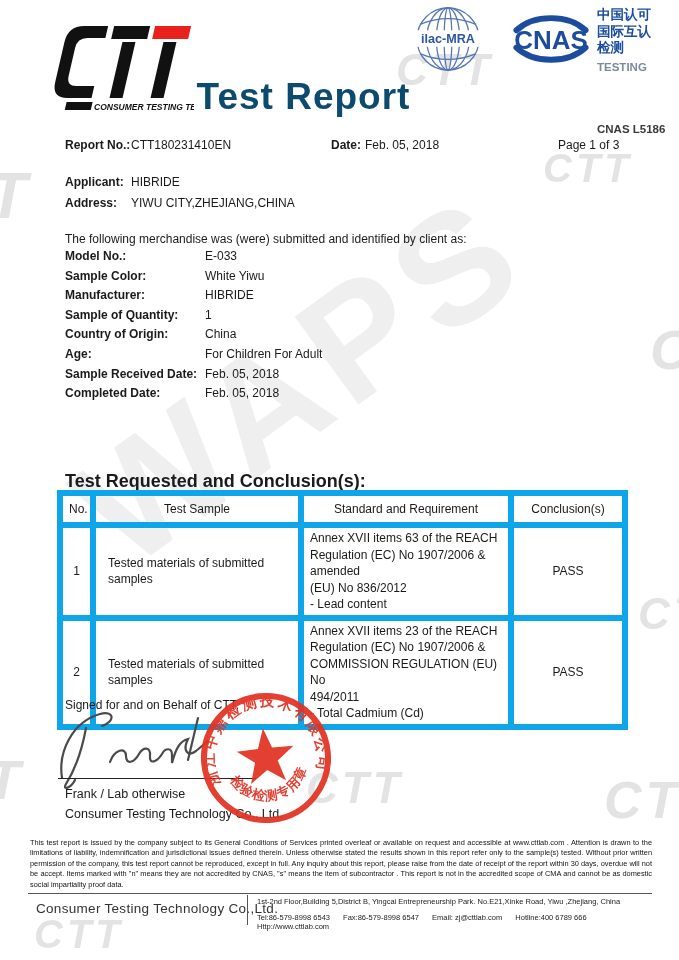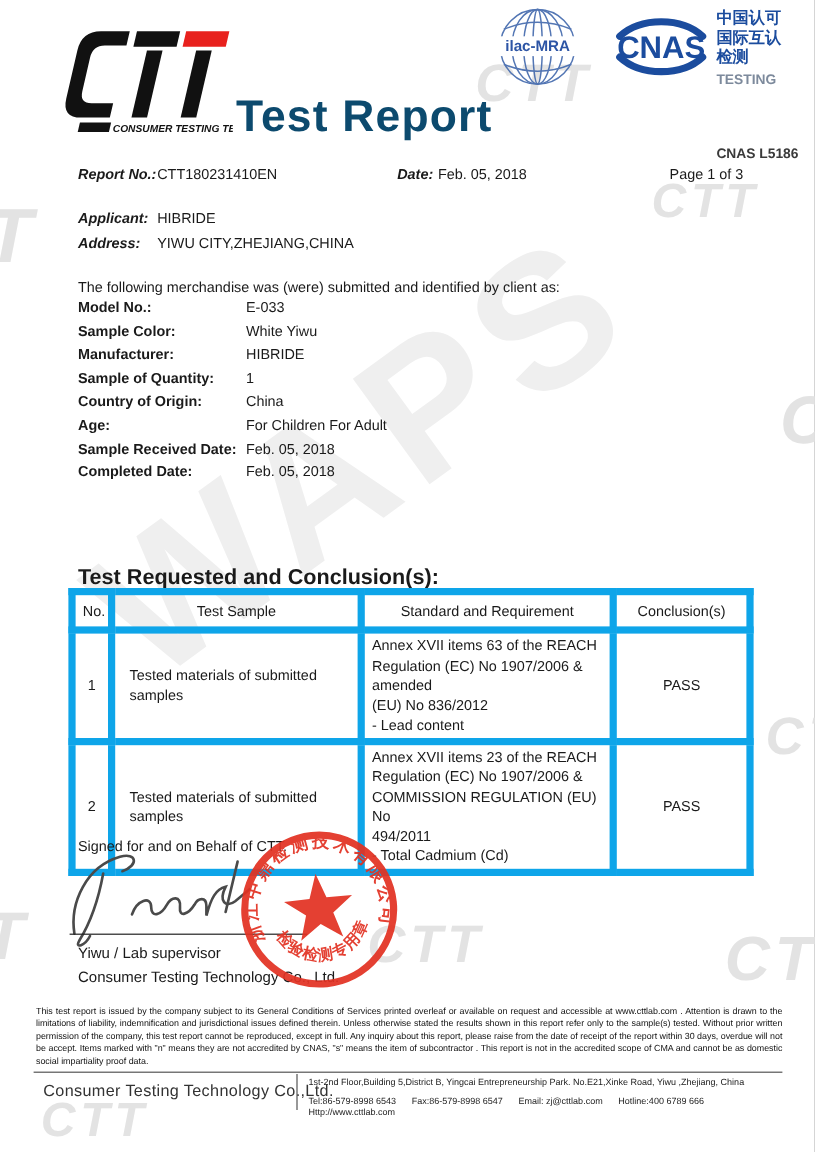--- a/index.html
+++ b/index.html
@@ -17,21 +17,21 @@
   .title{position:absolute;left:0;top:76px;width:607px;text-align:center;
          font-size:37px;font-weight:bold;letter-spacing:1px;color:#0c4a6e;}
   .ilac{position:absolute;left:414px;top:5px;}
   .cnas{position:absolute;left:512px;top:13px;}
   .acc{position:absolute;left:597px;top:7px;line-height:16.5px;}
   .acc .cn{color:#1b4c9e;font-weight:bold;font-size:13.5px;}
   .acc .testing{color:#7d8a9c;font-weight:bold;font-size:11.5px;margin-top:2px;}
   .acc .cnasno{color:#3a3a3a;font-weight:bold;font-size:11.5px;margin-top:46px;}
   
   .t12{font-size:12px;}
-  .b{font-weight:bold;font-style:italic;}
+  .b{font-weight:bold;}
   .abs{position:absolute;}
   
   .details{position:absolute;left:65px;top:247px;width:520px;}
   .drow{display:flex;line-height:19.6px;font-size:12px;}
   .drow .dl{width:140px;font-weight:bold;}
   .result-line{position:absolute;left:65px;top:437px;font-size:12px;
      border-bottom:1.5px solid #111;padding-bottom:2px;}
   
   .tbl-title{position:absolute;left:65px;top:471px;font-size:18px;font-weight:bold;}
   table.rep{position:absolute;left:57px;top:490px;border-collapse:collapse;
@@ -230,21 +230,21 @@
       <polygon points="70,40 77.1,60.3 98.5,60.7 81.4,73.7 87.6,94.3 70,82 52.4,94.3 58.6,73.7 41.5,60.7 62.9,60.3" fill="#e23223"></polygon>
       <text font-size="14.5" font-weight="bold" fill="#e23223" letter-spacing="2.5">
         <textPath href="#stampTop" startOffset="2%">浙江中鼎检测技术有限公司</textPath>
       </text>
       <text font-size="13" font-weight="bold" fill="#e23223" letter-spacing="1">
         <textPath href="#stampBottom" startOffset="4%">检验检测专用章</textPath>
       </text>
     </svg>
 
     <div class="sig-line"></div>
-    <div class="signer">Yiwu / Lab supervisor</div>
+    <div class="signer">Frank / Lab otherwise</div>
     <div class="sig-co">Consumer Testing Technology Co., Ltd.</div>
 
     <div class="disclaimer">This test report is issued by the company subject to its General Conditions of Services printed overleaf or available on request and accessible at www.cttlab.com . Attention is drawn to the limitations of liability, indemnification and jurisdictional issues defined therein. Unless otherwise stated the results shown in this report refer only to the sample(s) tested. Without prior written permission of the company, this test report cannot be reproduced, except in full. Any inquiry about this report, please raise from the date of receipt of the report within 30 days, overdue will not be accept. Items marked with "n" means they are not accredited by CNAS, "s" means the item of subcontractor . This report is not in the accredited scope of CMA and cannot be as domestic social impartiality proof data.</div>
 
     <div class="foot-rule"></div>
     <div class="foot-co">Consumer Testing Technology Co.,Ltd.</div>
     <div class="foot-div"></div>
     <div class="foot-addr">1st-2nd Floor,Building 5,District B, Yingcai Entrepreneurship Park. No.E21,Xinke Road, Yiwu ,Zhejiang, China</div>
     <div class="foot-contacts">
       <span>Tel:86-579-8998 6543</span>

